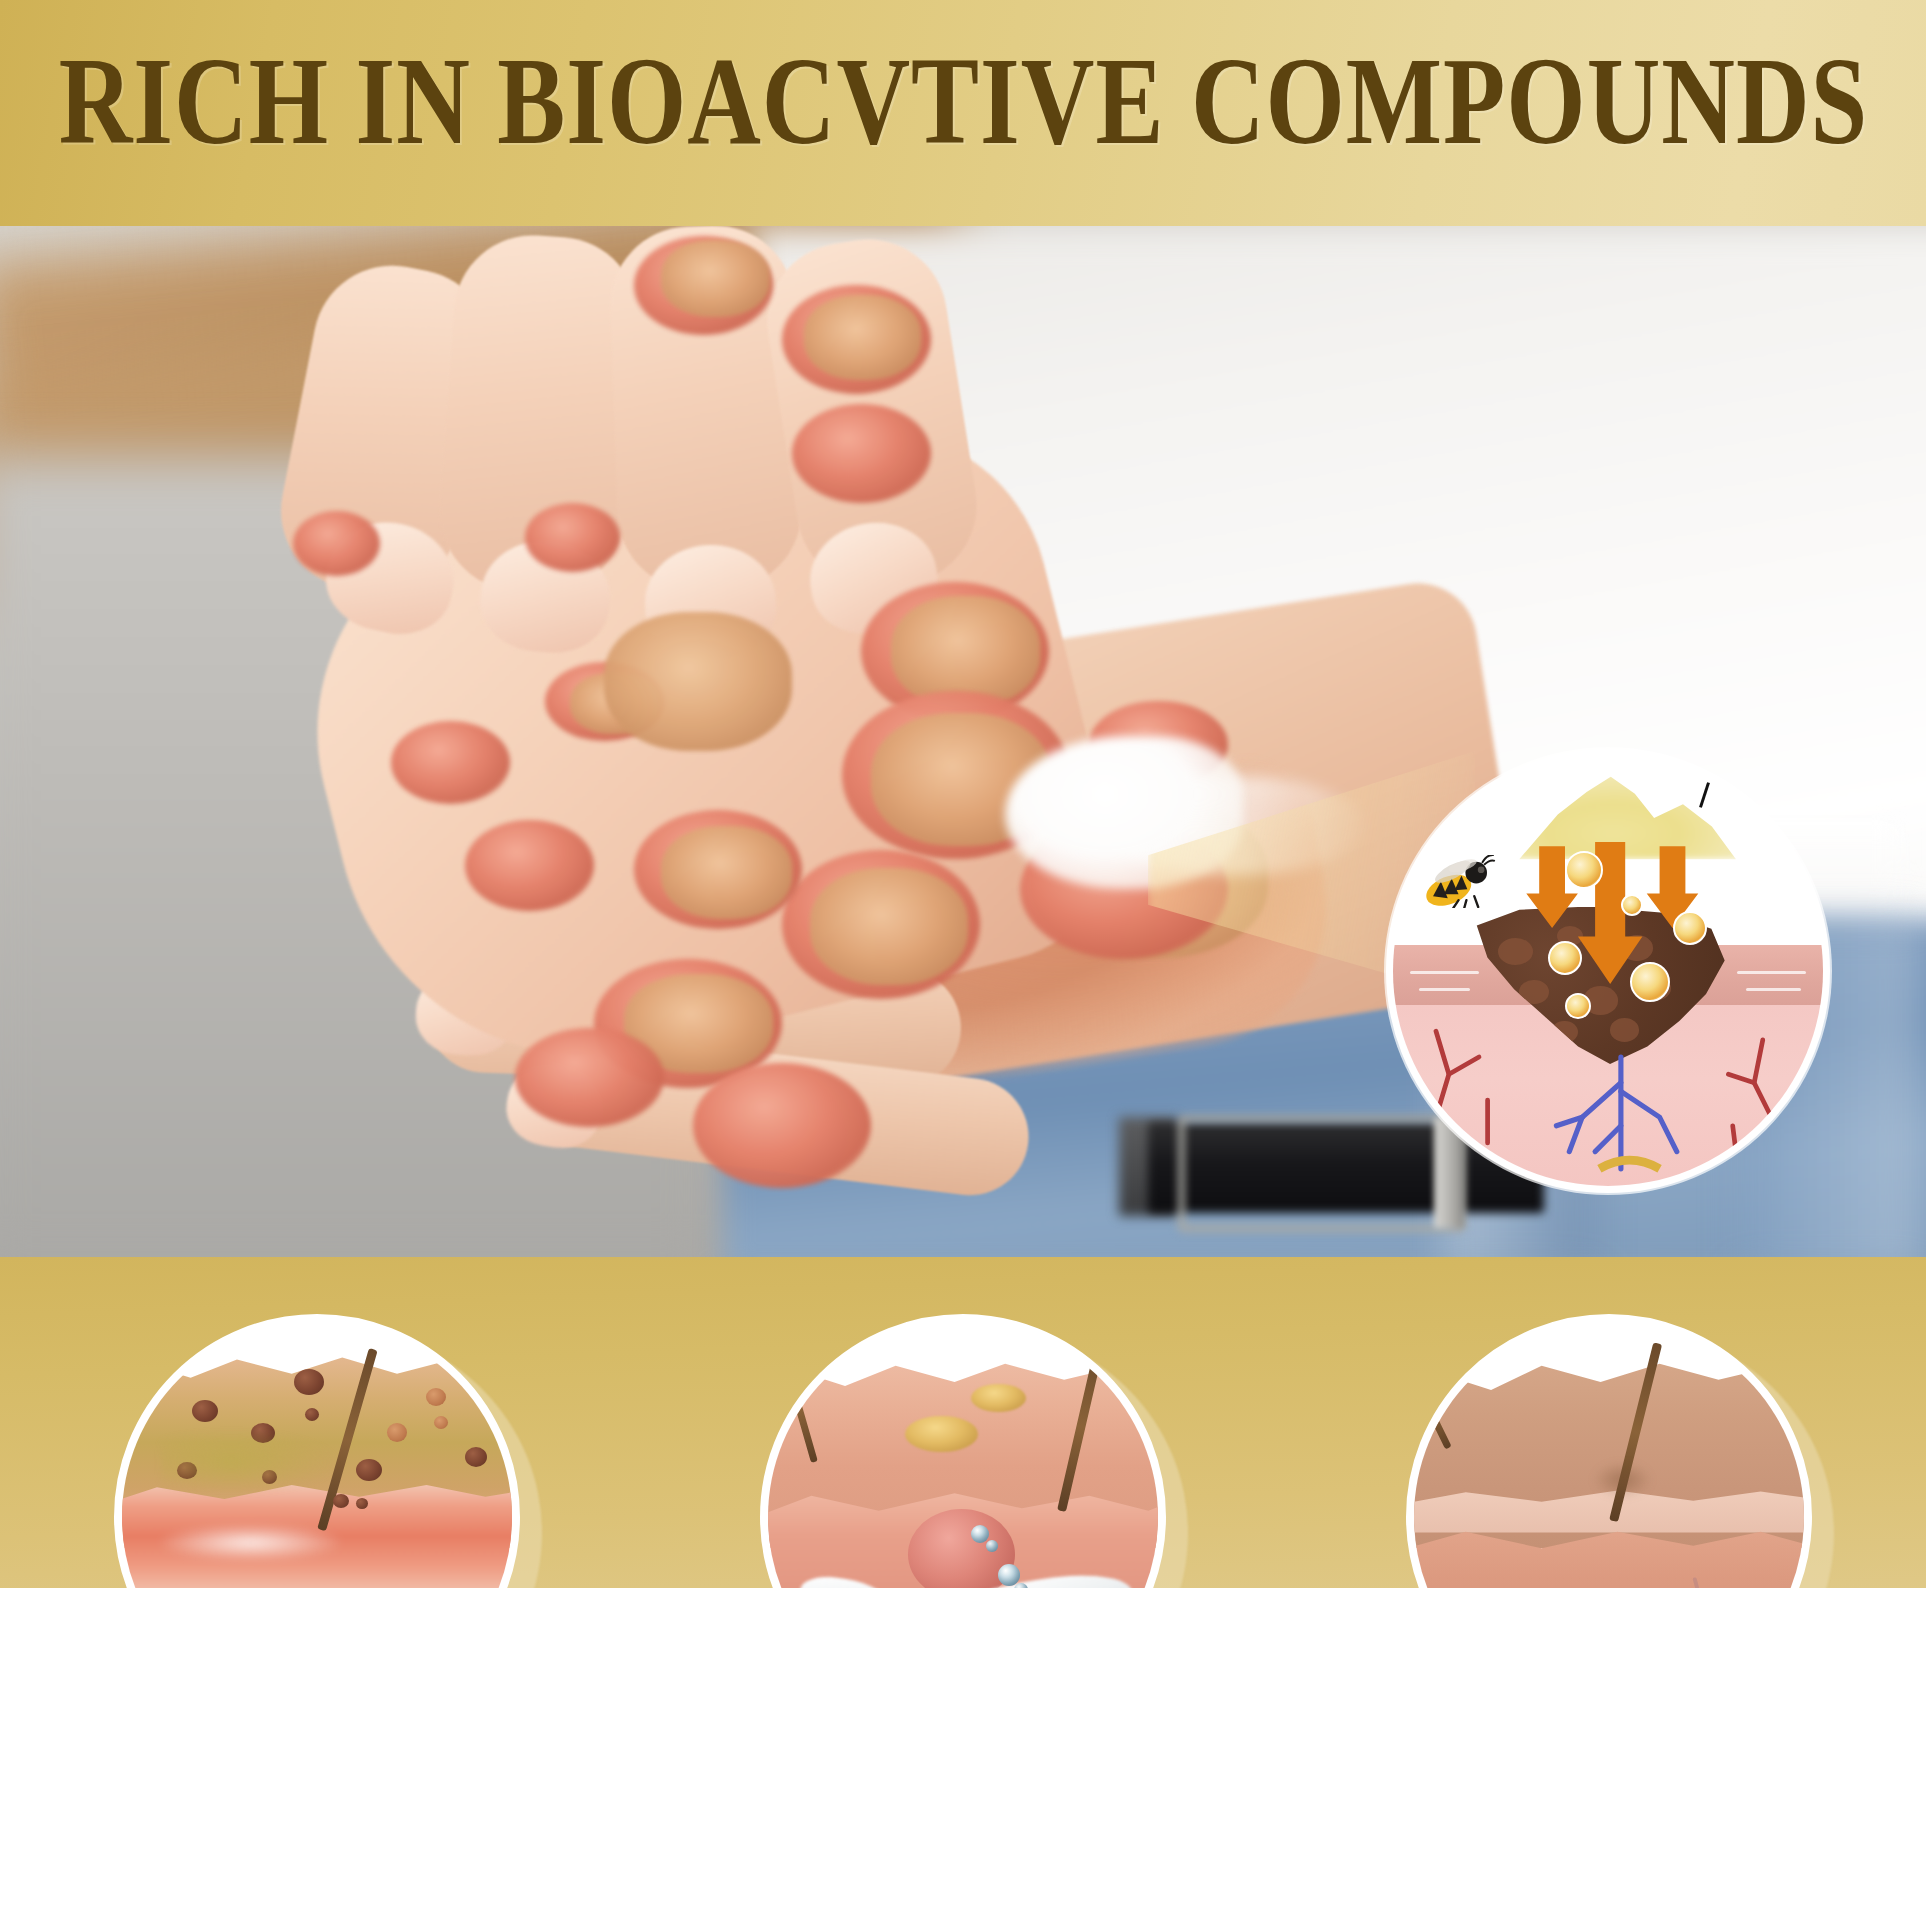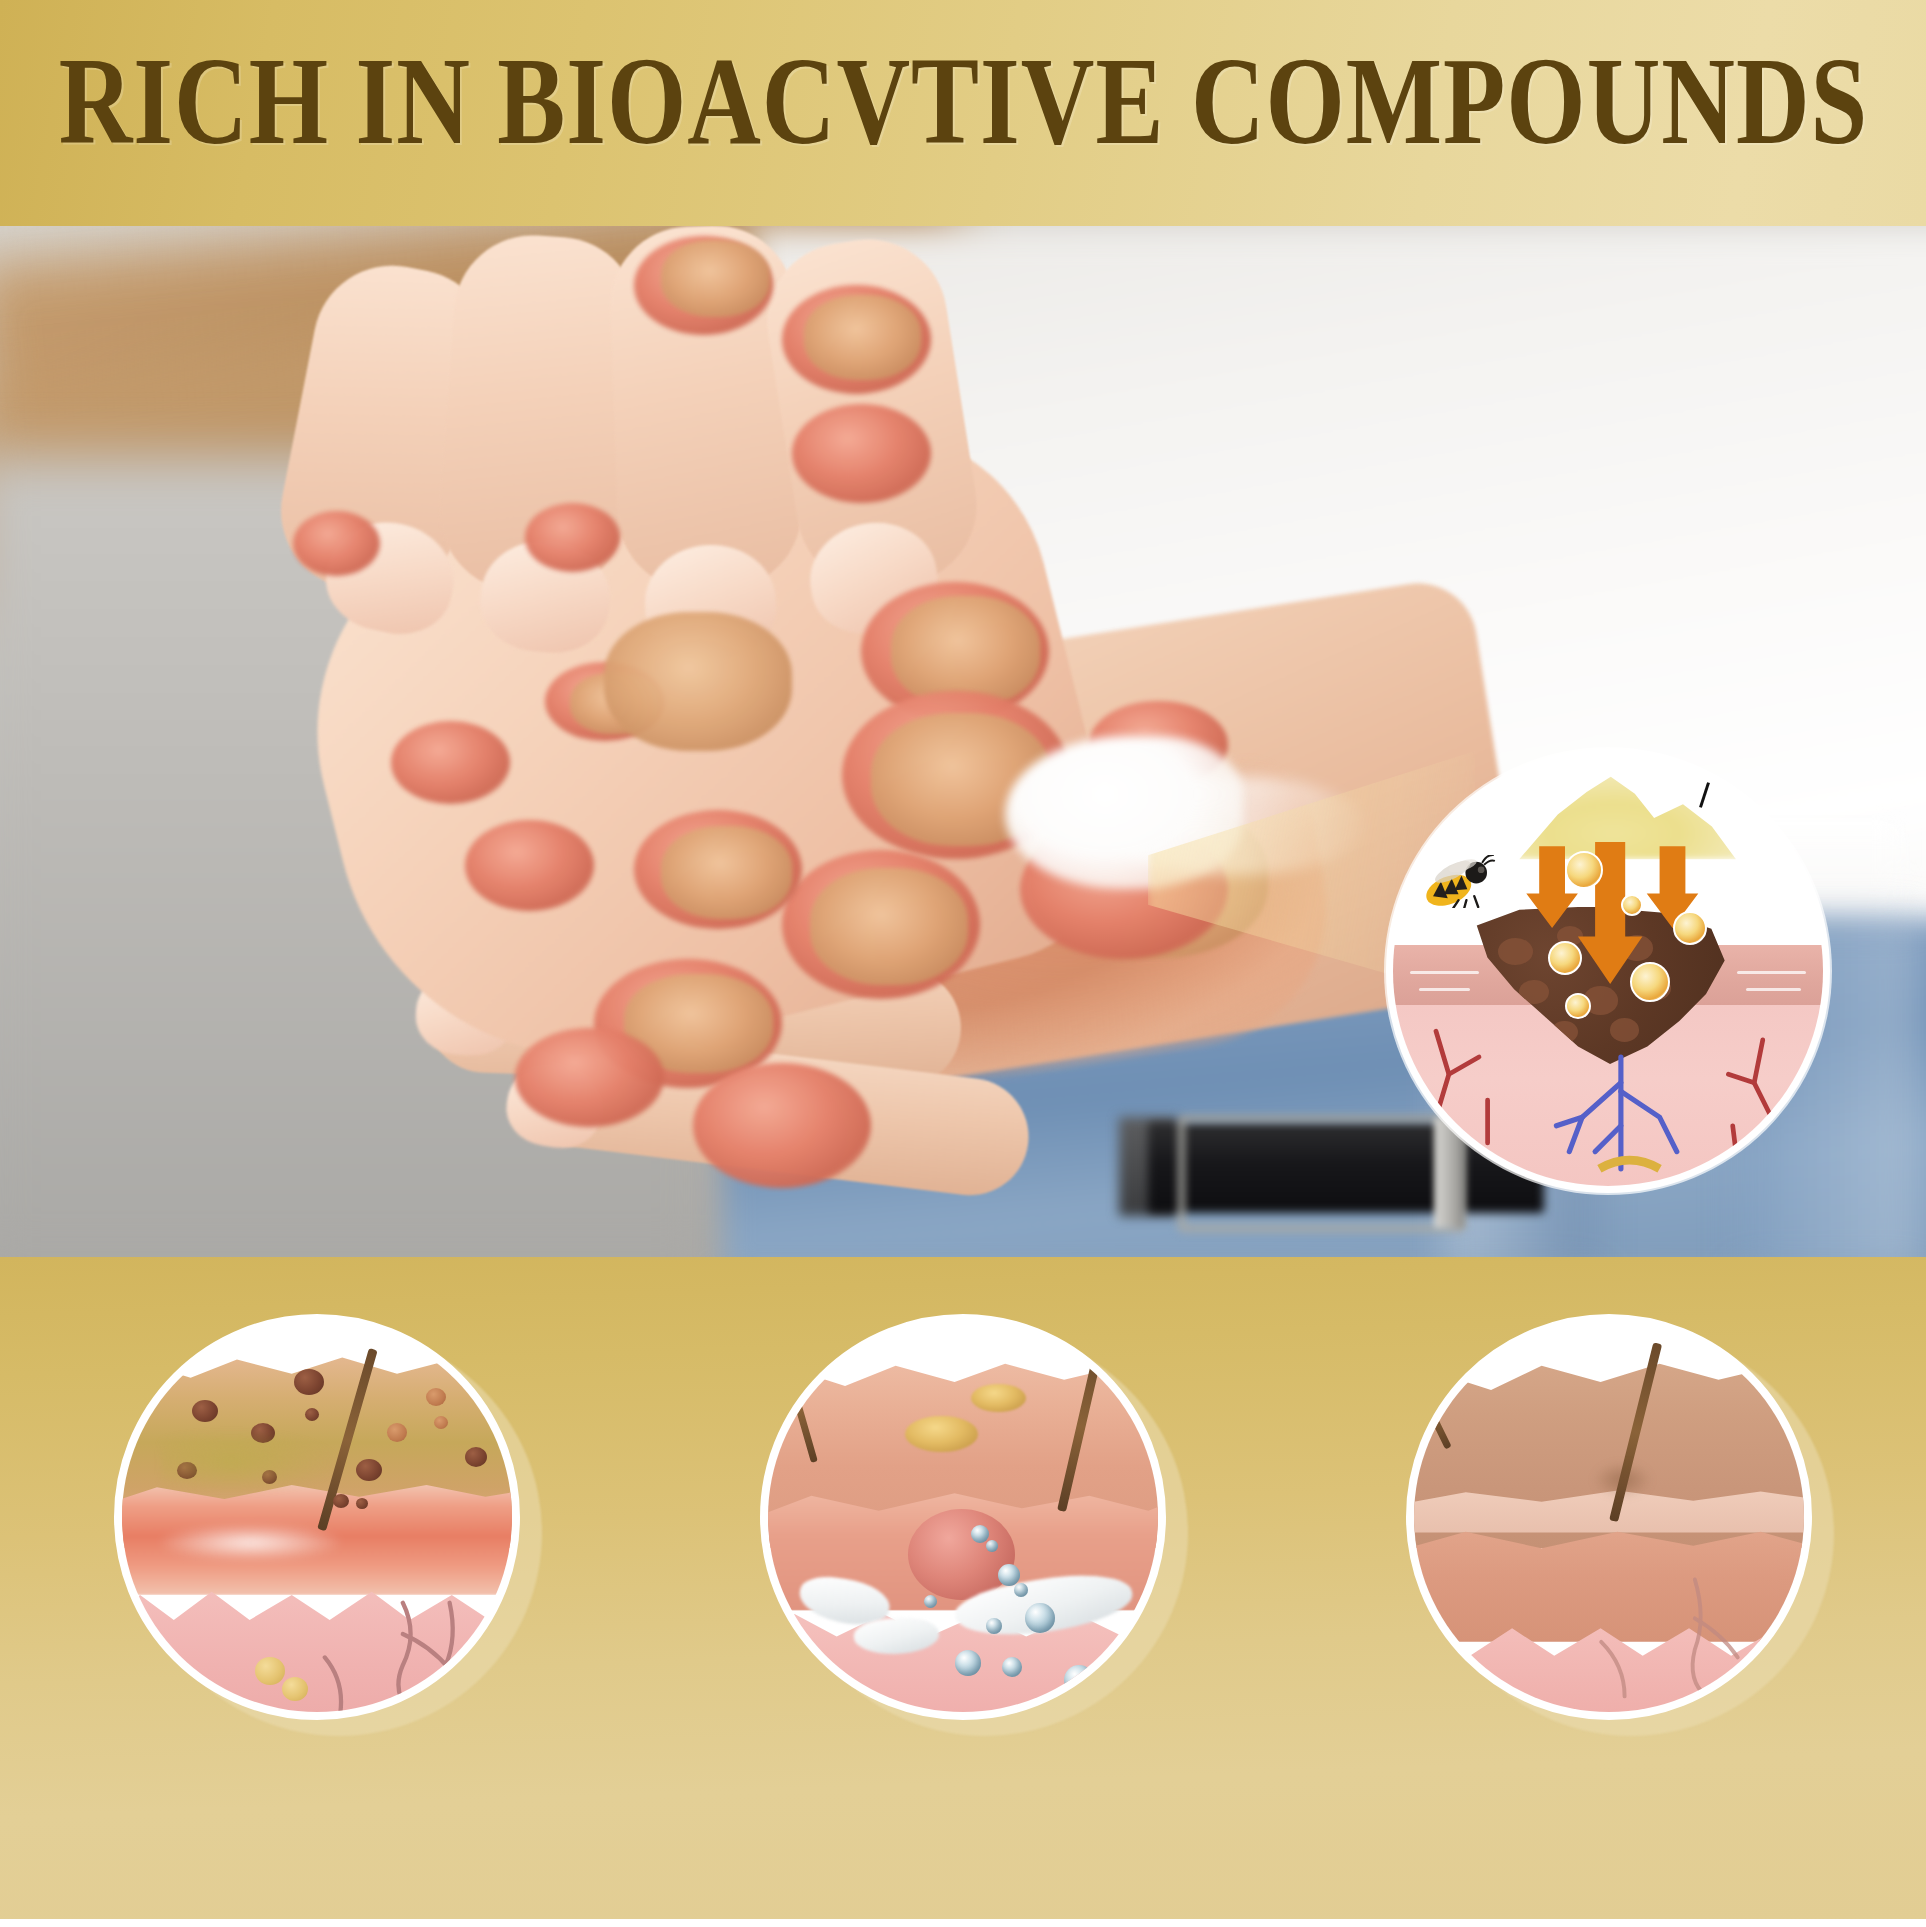--- a/index.html
+++ b/index.html
@@ -6,21 +6,21 @@
     margin: 0;
     padding: 0;
     background: #ffffff;
   }
   body {
     font-family: "Liberation Serif", "DejaVu Serif", serif;
   }
   #poster {
     position: relative;
     width: 1927px;
-    height: 1919px;
+    height: 1588px;
     overflow: hidden;
     background: #ffffff;
   }
 
   
   .header-band {
     position: absolute;
     left: 0; top: 0;
     width: 1927px;
     height: 226px;

